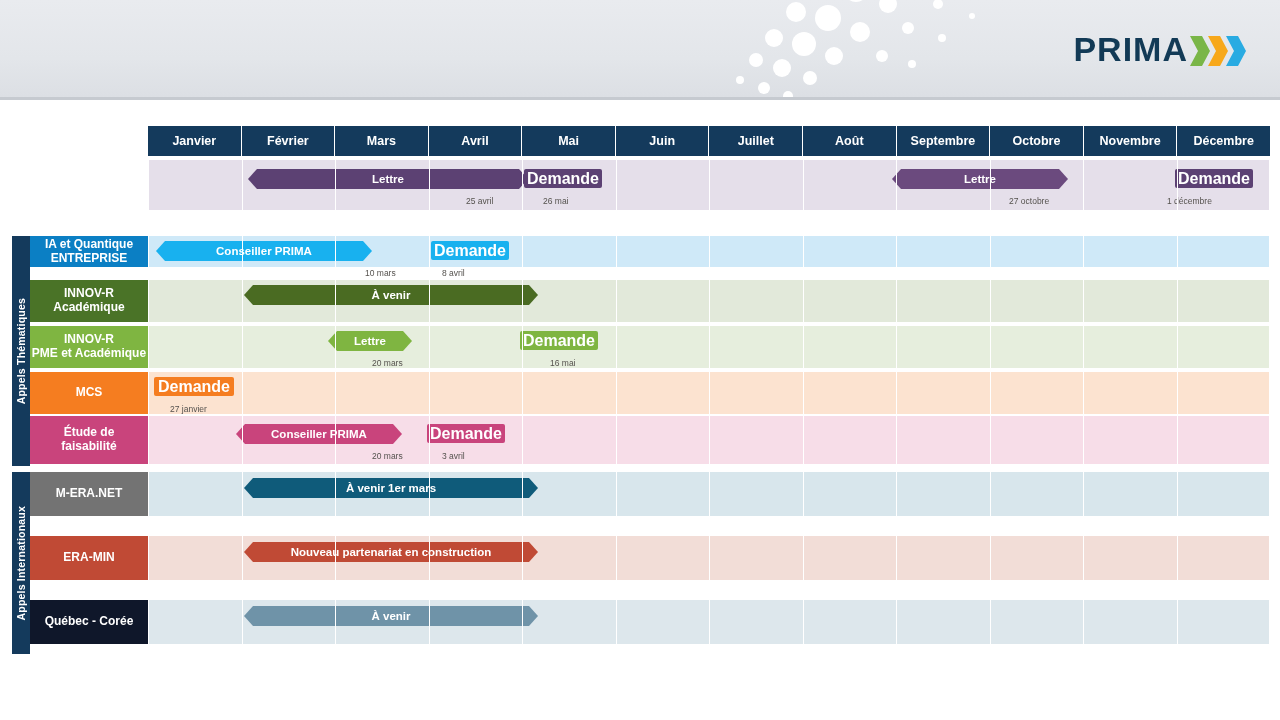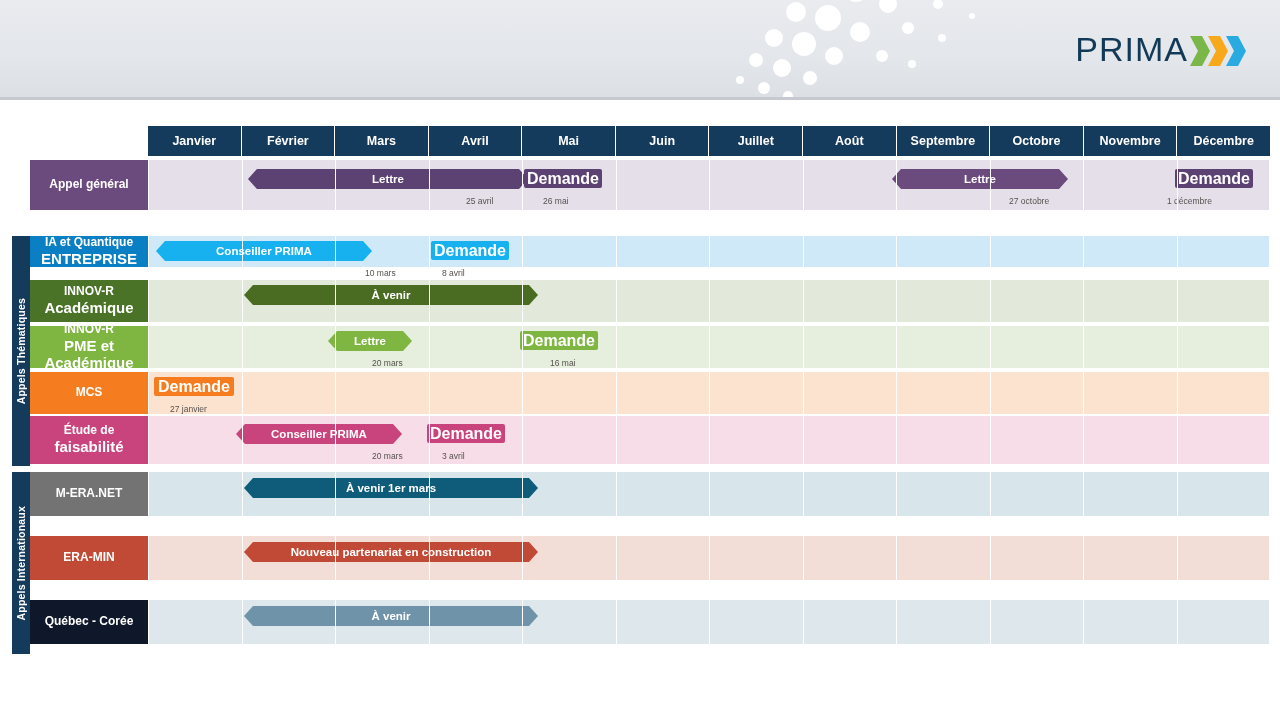--- a/index.html
+++ b/index.html
@@ -20,21 +20,21 @@
     overflow:hidden;
   }
   .header-title {
     position:absolute; left:52px; top:36px;
     font-size:26px; font-weight:bold; color:#123a56;
     letter-spacing:0.2px;
   }
   .dots { position:absolute; right:270px; top:-40px; width:300px; height:160px; }
   .logo-text {
     position:absolute; right:92px; top:30px;
-    font-size:34px; font-weight:normal; color:#123a56; letter-spacing:1px;
+    font-size:34px; font-weight:bold; color:#123a56; letter-spacing:1px;
   }
   .logo-mark { position:absolute; right:30px; top:30px; width:62px; height:42px; }
 
   
   .board { position:absolute; left:0; top:104px; width:1280px; height:616px; }
 
   .months {
     position:absolute; left:148px; top:22px; width:1122px; height:30px;
     background:#143a5c; display:flex;
   }
@@ -48,21 +48,21 @@
   .gridlines { position:absolute; left:148px; top:52px; width:1122px; height:550px; }
   .gridline { position:absolute; top:0; bottom:0; width:1px; background:#ffffff; }
 
   
   .row { position:absolute; left:0; width:1280px; }
   .rowlabel {
     position:absolute; left:30px; width:118px; top:0; height:100%;
     display:flex; flex-direction:column; align-items:center; justify-content:center;
     color:#ffffff; font-size:12px; font-weight:bold; text-align:center; line-height:1.15;
   }
-  .rowlabel .sub { font-size:15px; font-weight:bold; }
+  .rowlabel .sub { font-size:12px; font-weight:bold; }
   .rowbg { position:absolute; left:148px; width:1122px; top:0; height:100%; }
 
   
   .groupbar {
     position:absolute; left:12px; width:18px;
     background:#143a5c; color:#ffffff;
     display:flex; align-items:center; justify-content:center;
   }
   .groupbar span {
     writing-mode:vertical-rl; transform:rotate(180deg);
@@ -154,23 +154,20 @@
   <div class="groupbar" style="top:132px; height:230px;">
     <span>Appels Thématiques</span>
   </div>
   <div class="groupbar" style="top:368px; height:182px;">
     <span>Appels Internationaux</span>
   </div>
 
   <div id="rows-container">
       <div class="row" style="top: 56px; height: 50px;">
         <div class="rowbg" style="background: rgb(229, 223, 234);"></div>
-        <div class="rowlabel" style="background: rgb(107, 74, 126);">
-          <div>Appel général</div>
-        </div>
         <div class="chev left-point" style="left: 248px; width: 280px; top: 9px; background: rgb(92, 65, 115);">Lettre</div>
         <div class="tag" style="left: 524px; width: 78px; top: 9px; background: rgb(92, 65, 115);">Demande</div>
         <div class="datelabel" style="left: 466px; top: 36px;">25 avril</div>
         <div class="datelabel" style="left: 543px; top: 36px;">26 mai</div>
         <div class="chev left-point" style="left: 892px; width: 176px; top: 9px; background: rgb(107, 74, 126);">Lettre</div>
         <div class="tag" style="left: 1175px; width: 78px; top: 9px; background: rgb(92, 65, 115);">Demande</div>
         <div class="datelabel" style="left: 1009px; top: 36px;">27 octobre</div>
         <div class="datelabel" style="left: 1167px; top: 36px;">1 décembre</div>
       </div>
       <div class="row" style="top: 132px; height: 31px;">

